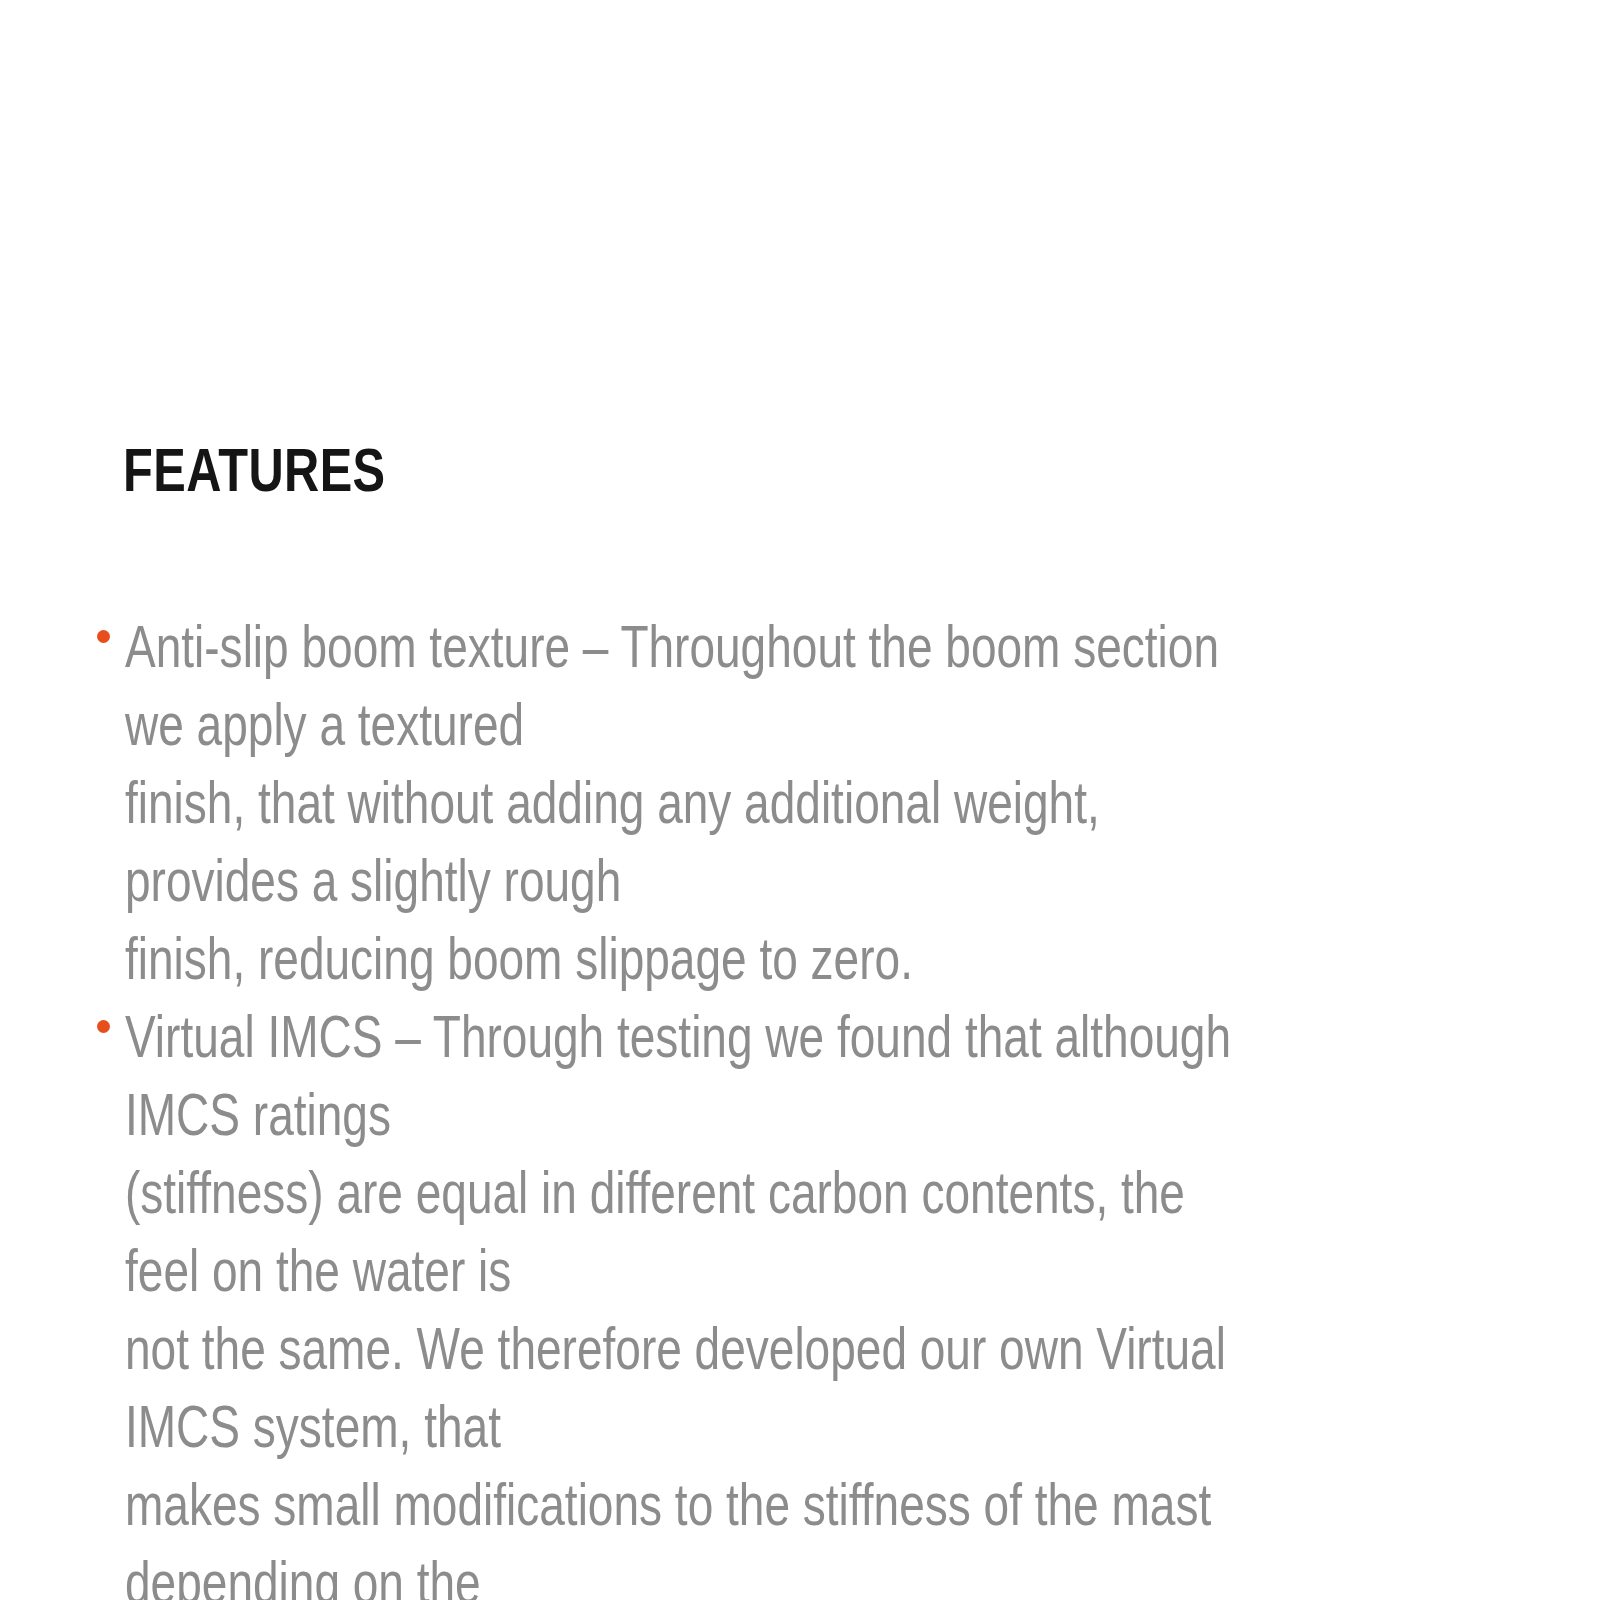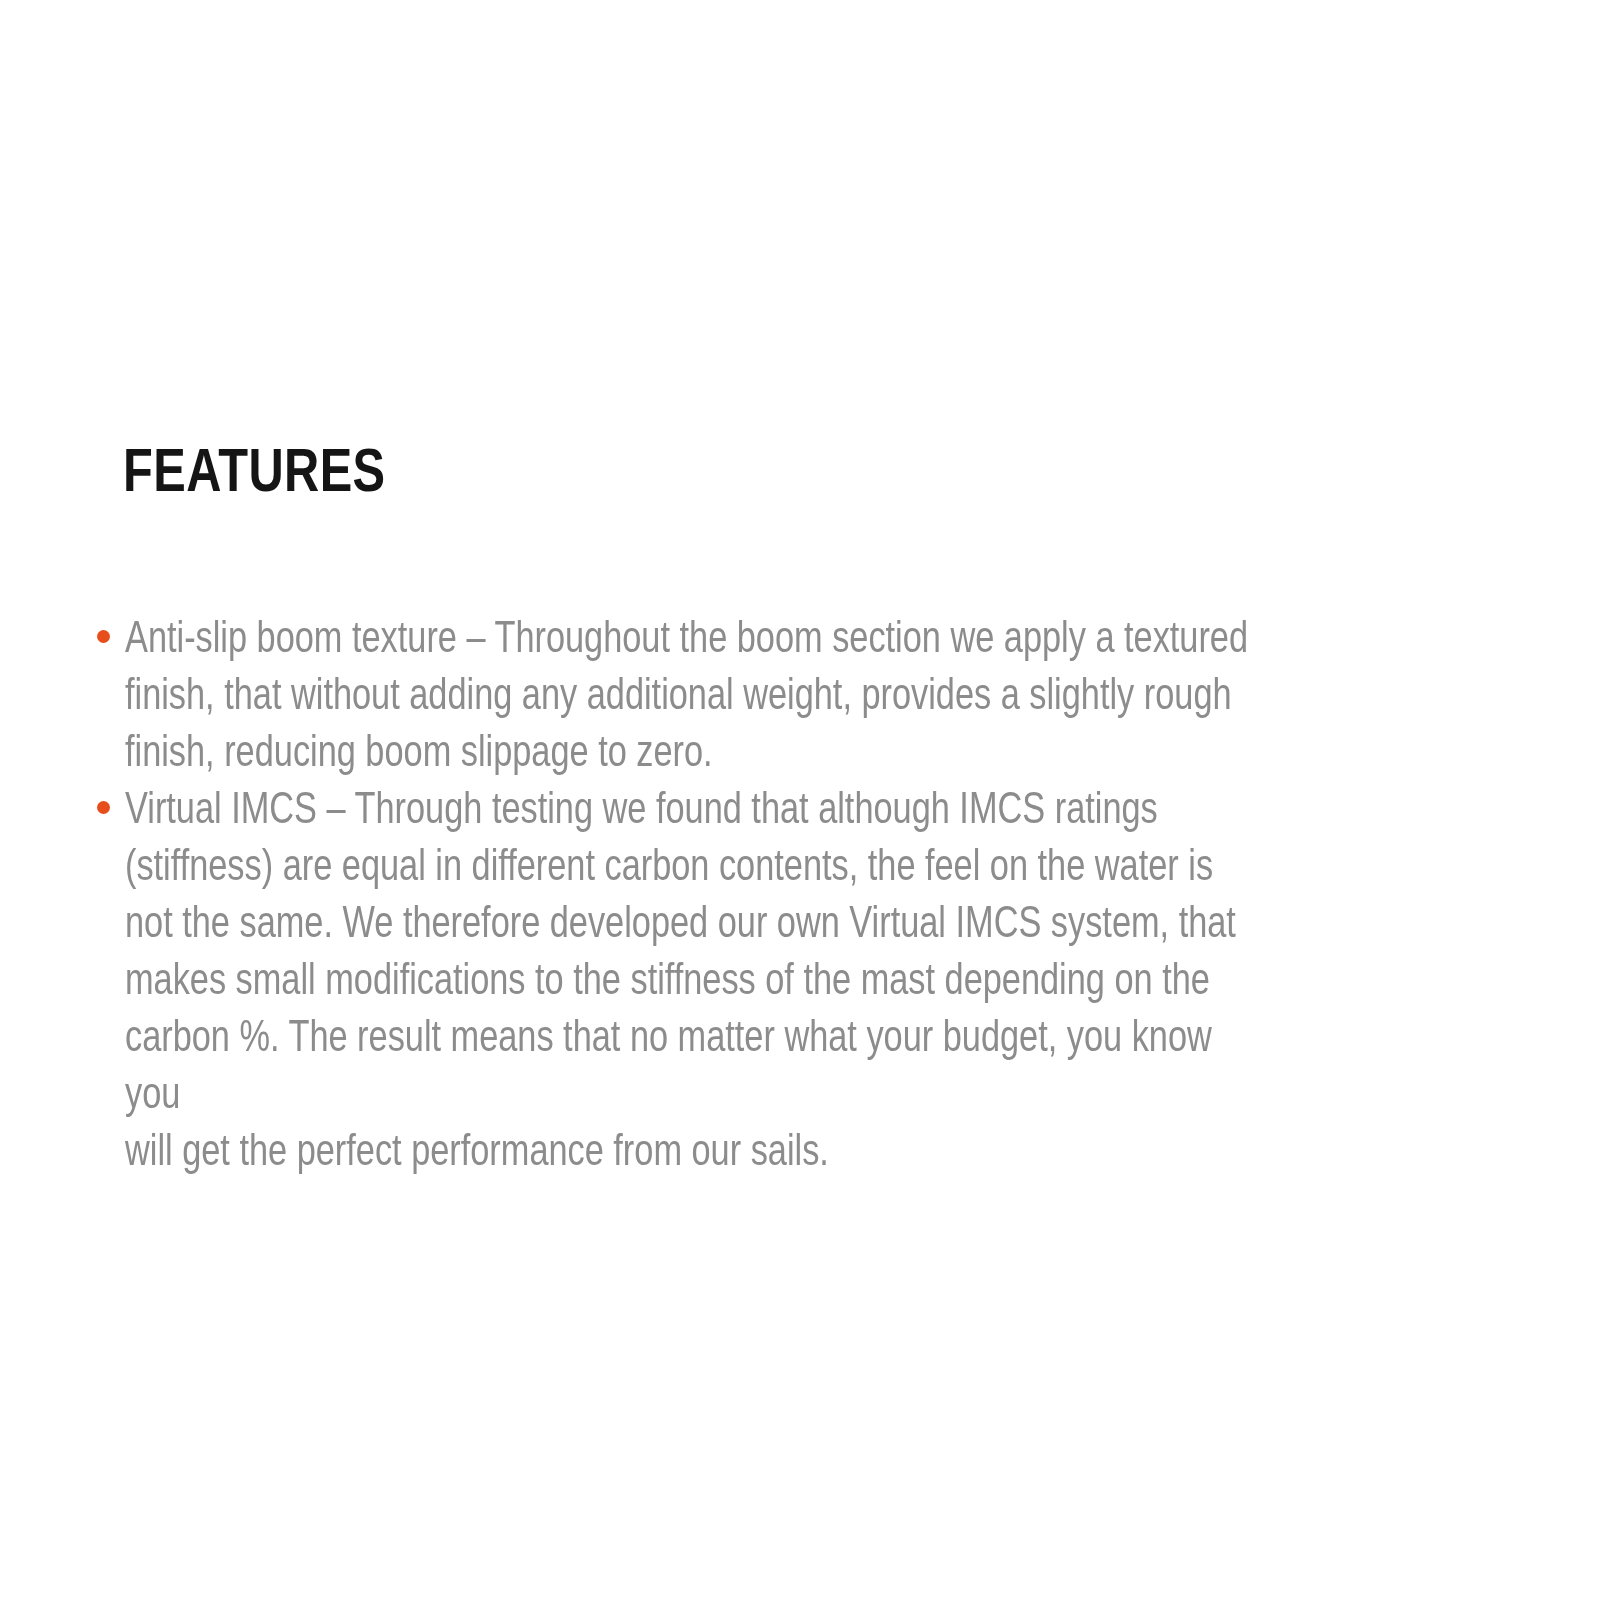--- a/index.html
+++ b/index.html
@@ -34,22 +34,22 @@
     left: 97px;
     top: 608px;
     width: 1480px;
     margin: 0;
     padding: 0;
     list-style: none;
   }
   .feature-item {
     position: relative;
     padding-left: 28px;
-    font-size: 44px;
-    line-height: 57px;
+    font-size: 59px;
+    line-height: 78px;
     color: var(--text-color, #8c8c8c);
   }
   .bullet-dot {
     position: absolute;
     left: 0;
     top: 22px;
     width: 13px;
     height: 13px;
     border-radius: 50%;
     background: var(--bullet-color, #e84e1c);

